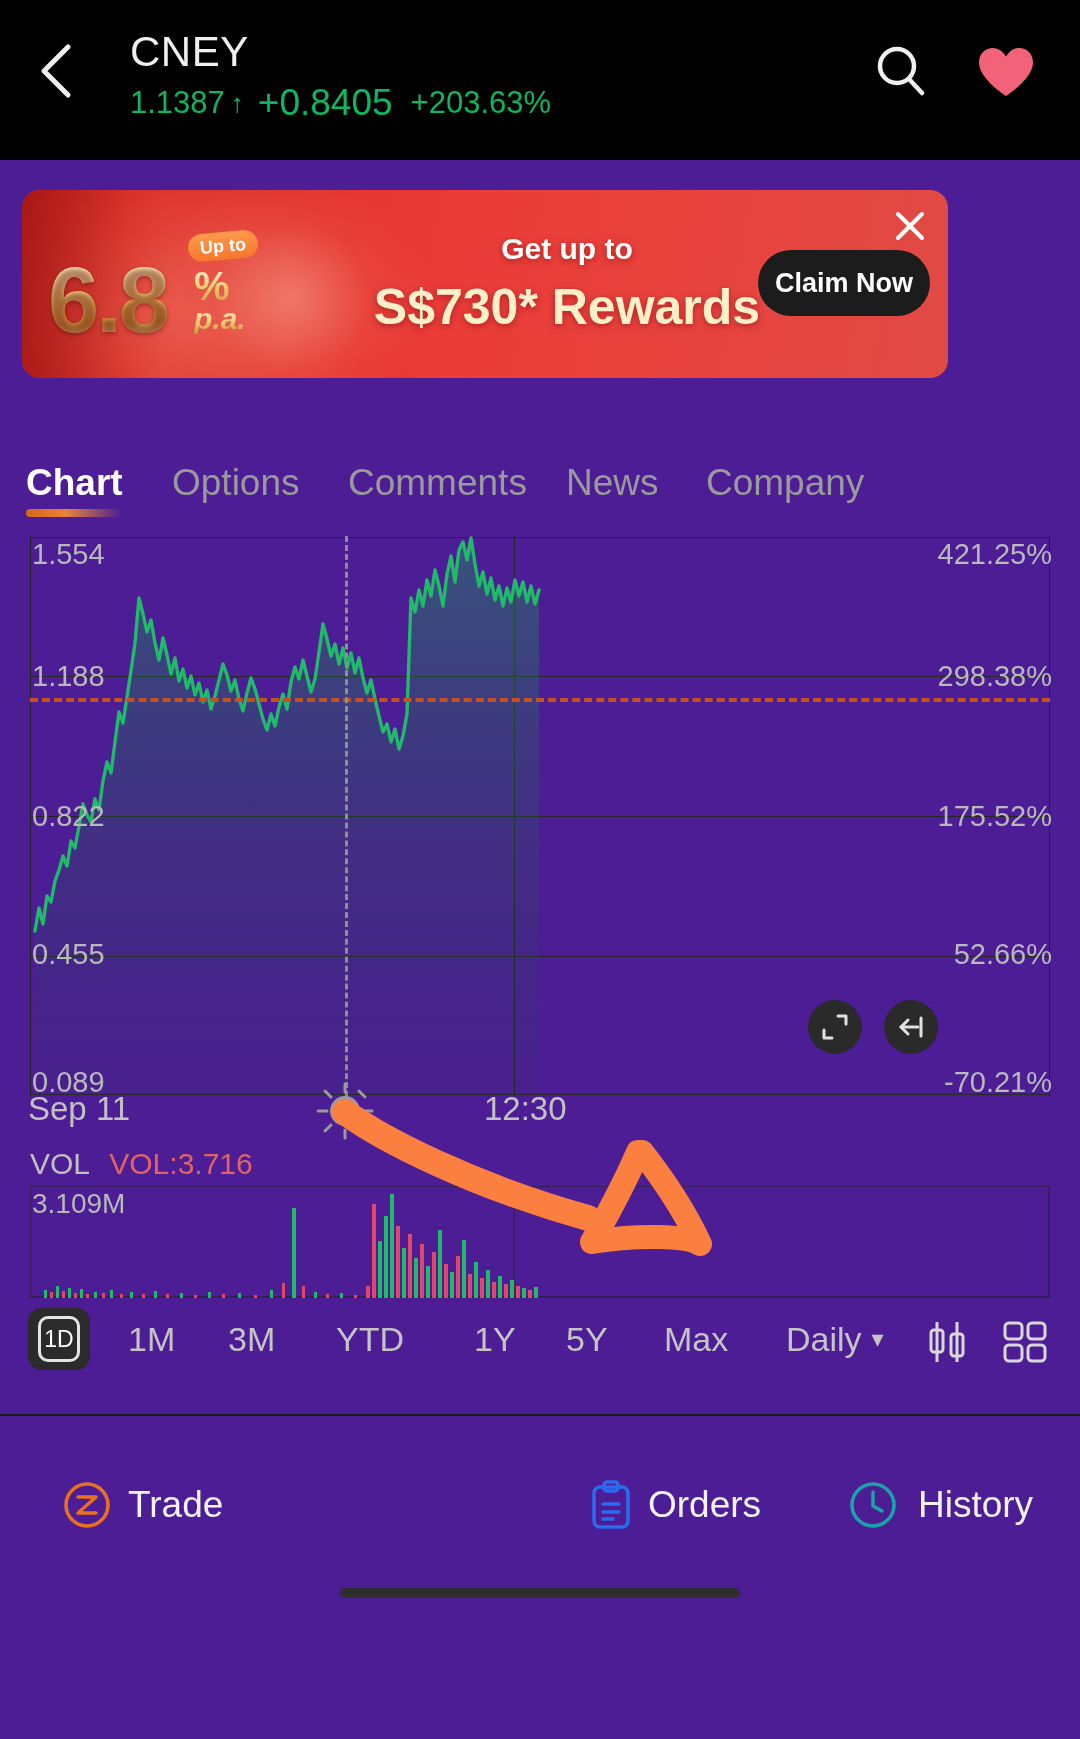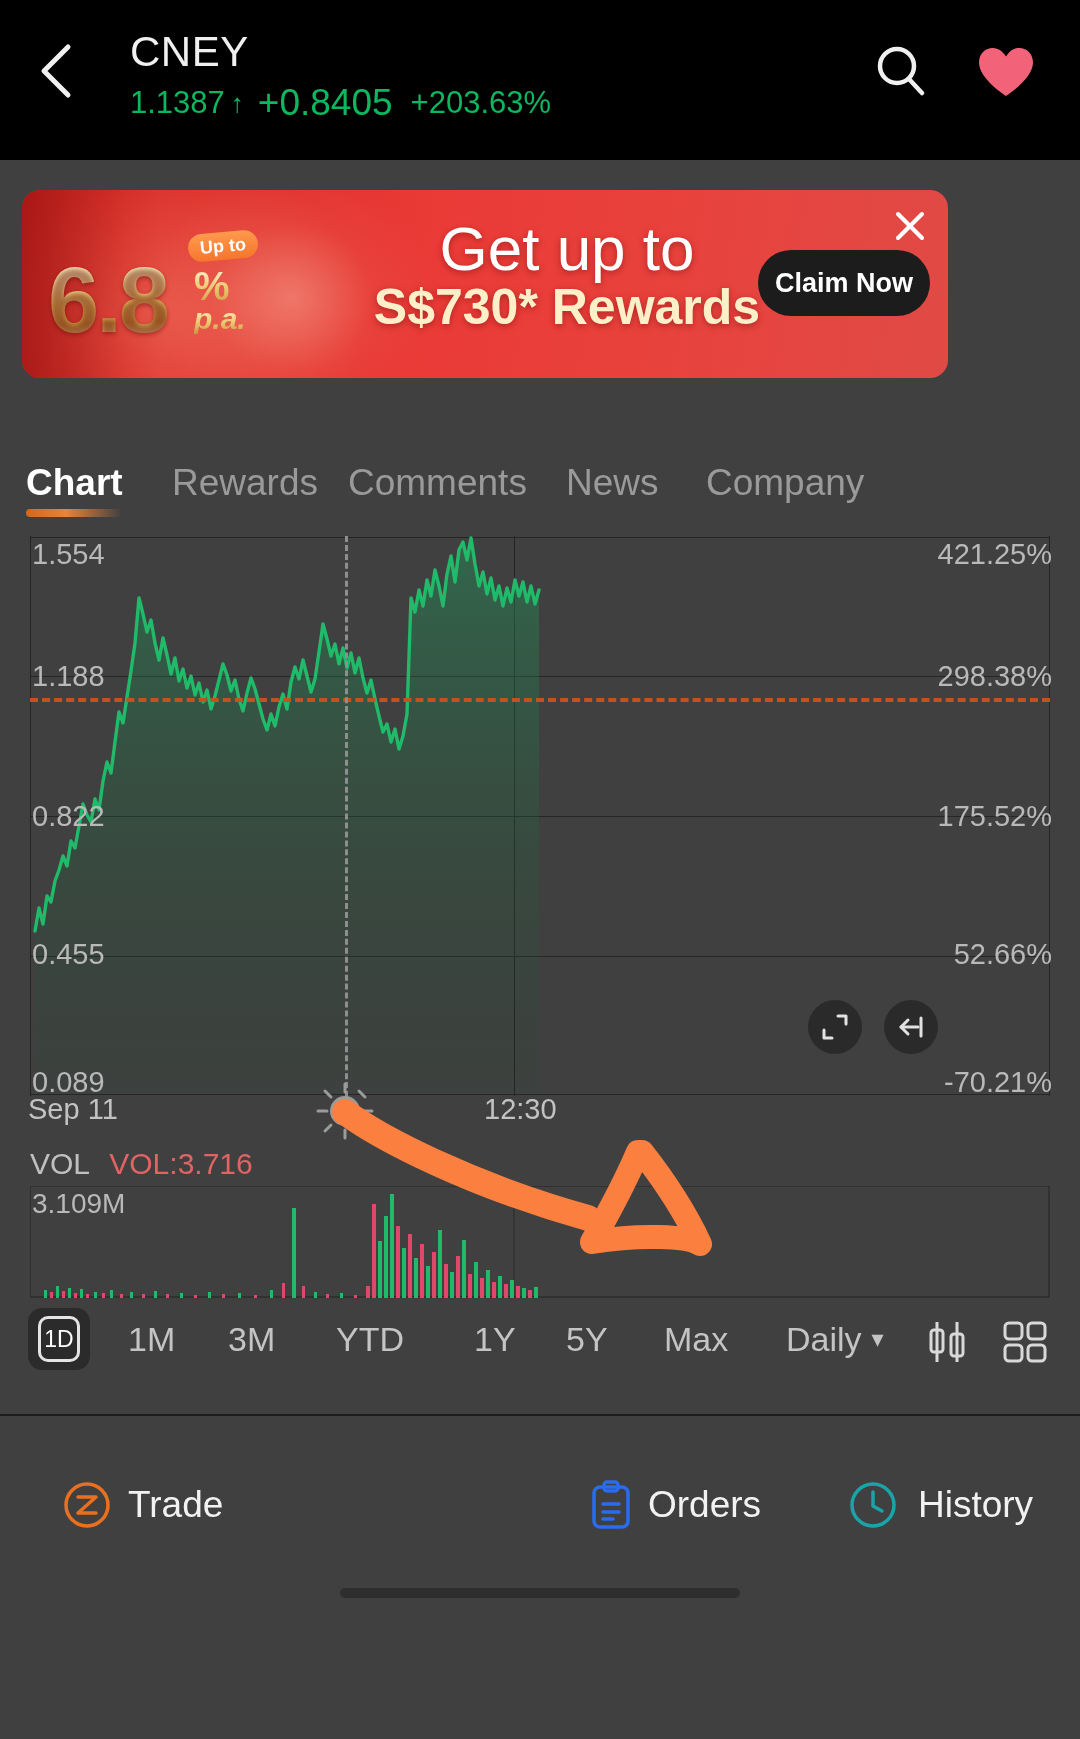--- a/index.html
+++ b/index.html
@@ -2,21 +2,21 @@
 <html><head>
 <meta charset="utf-8">
 <style>
   * { margin:0; padding:0; box-sizing:border-box; }
   html,body {
     width:1080px; height:1739px;
     background:#000000;
     font-family:"Liberation Sans", sans-serif;
     overflow:hidden;
   }
-  #app { position:relative; width:1080px; height:1739px; background:#404040; }
+  #app { position:relative; width:1080px; height:1739px; background:#4c1d95; }
 
   
   .header { position:absolute; left:0; top:0; width:1080px; height:160px; background:#000; }
   .back-btn { position:absolute; left:20px; top:36px; width:70px; height:70px; display:flex; align-items:center; justify-content:center; }
   .back-btn svg { display:block; }
   .sym-wrap { position:absolute; left:130px; top:28px; }
   .symbol { font-size:42px; color:#f0f0f0; font-weight:400; letter-spacing:0.5px; line-height:48px; }
   .quote-row { margin-top:8px; display:flex; align-items:center; gap:0px; }
   .q-price { font-size:31px; color:#0db760; line-height:38px; }
   .q-arrow { font-size:26px; color:#0db760; margin-left:6px; margin-right:14px; }
@@ -47,21 +47,21 @@
   }
   .rate-pct { position:absolute; left:150px; top:40px; font-size:40px; font-weight:bold; line-height:40px;
     background:linear-gradient(180deg,#fff6d8 0%,#edc96f 55%,#cc9740 100%);
     -webkit-background-clip:text; background-clip:text; color:transparent; }
   .rate-pa { position:absolute; left:150px; top:78px; font-size:30px; font-weight:bold; font-style:italic; line-height:30px;
     background:linear-gradient(180deg,#fff6d8 0%,#eccb73 60%,#ca943c 100%);
     -webkit-background-clip:text; background-clip:text; color:transparent; }
   .rate-badge { position:absolute; left:144px; top:6px; background:linear-gradient(180deg,#ff9a4d,#f4762c);
     color:#fff; font-size:18px; font-weight:bold; padding:4px 12px; border-radius:14px; line-height:20px; transform:rotate(-5deg); }
   .banner-txt { position:absolute; left:330px; top:32px; width:430px; text-align:center; }
-  .bt1 { font-size:62px; color:#ffffff; font-weight:normal; line-height:54px; text-shadow:0 2px 6px rgba(120,10,8,0.5); }
+  .bt1 { font-size:30px; color:#ffffff; font-weight:bold; line-height:54px; text-shadow:0 2px 6px rgba(120,10,8,0.5); }
   .bt2 { font-size:50px; font-weight:bold; line-height:62px; color:#fdf0c9; text-shadow:0 2px 6px rgba(120,10,8,0.5); }
   .claim-btn { position:absolute; right:18px; top:60px; width:172px; height:66px; background:#1c1c1c;
     border-radius:34px; display:flex; align-items:center; justify-content:center; }
   .claim-btn span { color:#fff; font-size:27px; font-weight:bold; }
   .banner-close { position:absolute; right:16px; top:14px; width:44px; height:44px; display:flex; align-items:center; justify-content:center; }
 
   
   .tabs { position:absolute; left:0; top:455px; width:1080px; height:70px; }
   .tab { position:absolute; top:0; font-size:37px; color:#9a9a9a; line-height:56px; }
   .tab.active { color:#ffffff; font-weight:bold; }
@@ -73,21 +73,21 @@
   .plot { position:absolute; left:30px; top:6px; width:1020px; height:560px; }
   .gridline { position:absolute; left:0; width:1020px; height:1px; background:#262626; }
   .vgrid { position:absolute; top:0; width:1px; height:560px; background:#242424; }
   .yl { position:absolute; left:32px; font-size:29px; color:#b9b9b9; line-height:32px; }
   .yr { position:absolute; right:28px; font-size:29px; color:#b9b9b9; line-height:32px; text-align:right; }
   .costline { position:absolute; left:30px; top:170px; width:1020px; height:0;
     border-top:4px dashed #c5521e; }
   .crosshair-v { position:absolute; left:345px; top:536px; width:0; height:570px; border-left:3px dashed #8e8e8e; }
   .crosshair-dot { position:absolute; left:330px; top:1096px; width:30px; height:30px; border-radius:50%; background:#9b9b9b; }
   .xaxis { position:absolute; left:0; top:1092px; width:1080px; height:44px; }
-  .xl { position:absolute; font-size:29px; color:#c2c2c2; line-height:34px; }
+  .xl { position:absolute; font-size:33px; color:#c2c2c2; line-height:34px; }
   .fs-btn { position:absolute; left:808px; top:1000px; width:54px; height:54px; border-radius:50%; background:#2a2a2a;
     display:flex; align-items:center; justify-content:center; }
   .fb-btn { position:absolute; left:884px; top:1000px; width:54px; height:54px; border-radius:50%; background:#2a2a2a;
     display:flex; align-items:center; justify-content:center; }
 
   
   .vol-hdr { position:absolute; left:30px; top:1146px; font-size:30px; line-height:36px; }
   .vol-lbl { color:#c0c0c0; }
   .vol-val { color:#e06464; margin-left:12px; }
   .vol-area { position:absolute; left:30px; top:1186px; width:1020px; height:112px; }
@@ -169,21 +169,21 @@
     <div class="banner-close">
       <svg width="34" height="34" viewBox="0 0 34 34">
         <line x1="5" y1="5" x2="29" y2="29" stroke="#ffffff" stroke-width="4" stroke-linecap="round"></line>
         <line x1="29" y1="5" x2="5" y2="29" stroke="#ffffff" stroke-width="4" stroke-linecap="round"></line>
       </svg>
     </div>
   </div>
 
   <div class="tabs">
     <div class="tab active" style="left:26px;">Chart</div>
-    <div class="tab" style="left:172px;">Rewards</div>
+    <div class="tab" style="left:172px;">Options</div>
     <div class="tab" style="left:348px;">Comments</div>
     <div class="tab" style="left:566px;">News</div>
     <div class="tab" style="left:706px;">Company</div>
     <div class="tab-underline"></div>
   </div>
 
   <div class="chart-area">
     <div class="plot">
       <div class="gridline" style="top:1px;"></div>
       <div class="gridline" style="top:140px;"></div>

